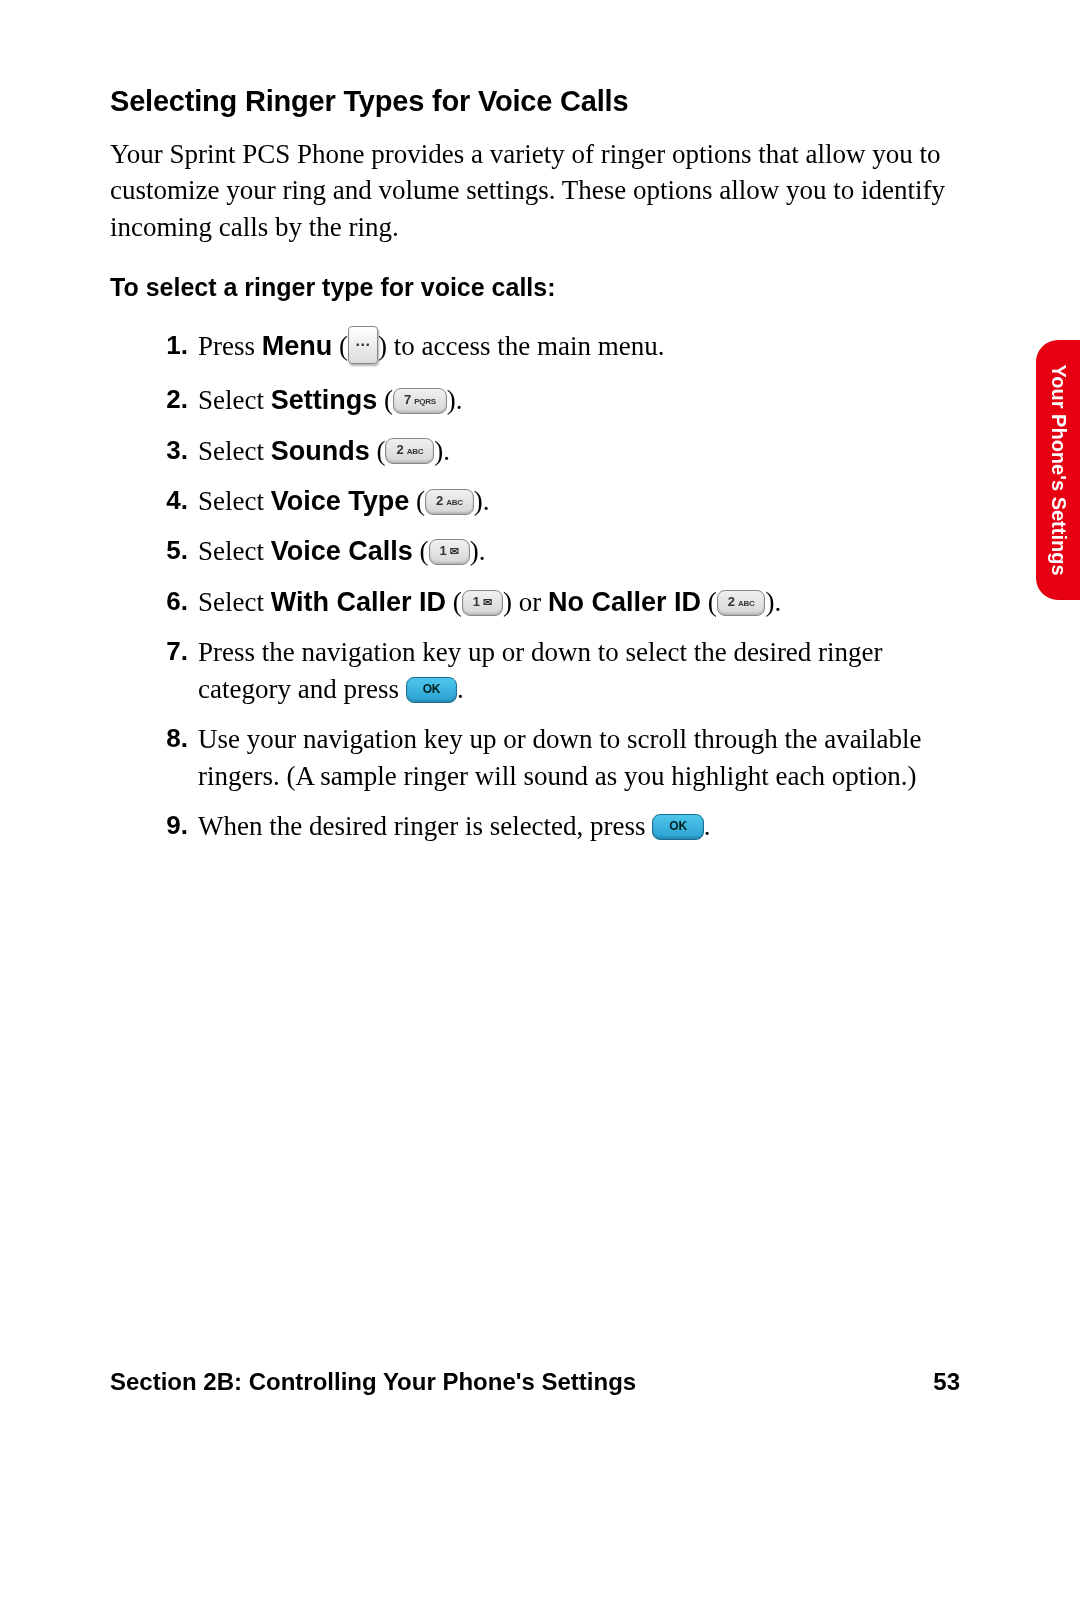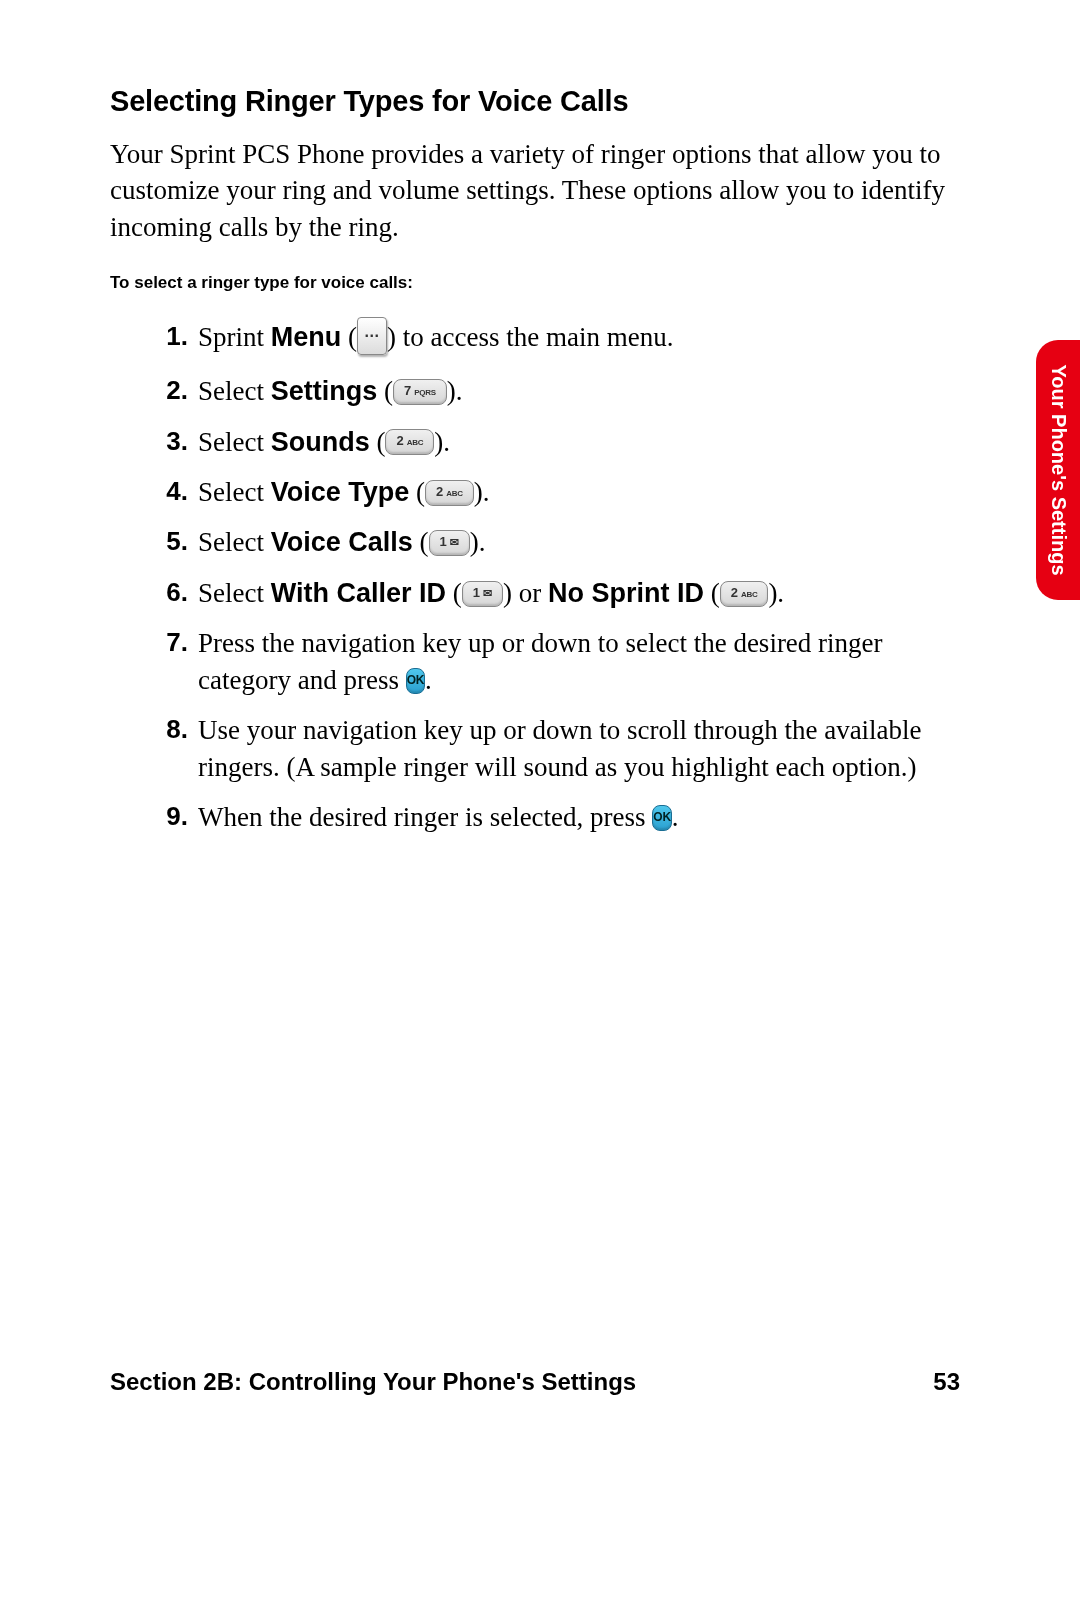--- a/index.html
+++ b/index.html
@@ -29,21 +29,21 @@
   }
   p.intro {
     font-size: 27px;
     line-height: 1.35;
     margin: 12px 0 28px 0;
     font-family: Georgia, "Times New Roman", serif;
   }
   p.subhead {
     font-family: "Helvetica Neue", Helvetica, Arial, sans-serif;
     font-weight: 700;
-    font-size: 17px;
+    font-size: 25px;
     margin: 0 0 26px 0;
   }
   ol.steps {
     list-style: none;
     margin: 0;
     padding: 0 0 0 52px;
     font-size: 27px;
     line-height: 1.35;
   }
   ol.steps > li {
@@ -101,21 +101,21 @@
   .key.num7::after { content: "PQRS"; font-size: 8px; }
   .key.num2::before { content: "2 "; font-weight: 800; }
   .key.num2::after { content: "ABC"; font-size: 8px; }
   .key.num1::before { content: "1 "; font-weight: 800; }
   .key.num1::after { content: "\2709"; font-size: 11px; } 
   .key.ok {
     background: linear-gradient(#4fc7ec, #2aa0d0);
     border: 1px solid #1a6e94;
     color: #022;
     font-size: 12px;
-    padding: 0 0;
+    padding: 0 16px;
     text-transform: uppercase;
     text-align: right;
   }
   
   .side-tab {
     position: absolute;
     right: 0;
     top: 340px;
     width: 44px;
     height: 260px;
@@ -157,21 +157,21 @@
   <h2 class="section-title">Selecting Ringer Types for Voice Calls</h2>
 
   <p class="intro">Your Sprint PCS Phone provides a variety of ringer options that allow you to customize your ring and volume settings. These options allow you to identify incoming calls by the ring.</p>
 
   <p class="subhead">To select a ringer type for voice calls:</p>
 
   <ol class="steps">
 
     <li>
       <span class="num">1.</span>
-      <span>Sprint </span><span class="hb">Menu</span><span> (</span><span class="key menu">···</span><span>) </span><span> to access the main menu.</span>
+      <span>Press </span><span class="hb">Menu</span><span> (</span><span class="key menu">···</span><span>) </span><span> to access the main menu.</span>
     </li>
 
     <li>
       <span class="num">2.</span>
       <span>Select </span><span class="hb">Settings</span><span> (</span><span class="key num7"></span><span>).</span>
     </li>
 
     <li>
       <span class="num">3.</span>
       <span>Select </span><span class="hb">Sounds</span><span> (</span><span class="key num2"></span><span>).</span>
@@ -182,21 +182,21 @@
       <span>Select </span><span class="hb">Voice Type</span><span> (</span><span class="key num2"></span><span>).</span>
     </li>
 
     <li>
       <span class="num">5.</span>
       <span>Select </span><span class="hb">Voice Calls</span><span> (</span><span class="key num1"></span><span>).</span>
     </li>
 
     <li>
       <span class="num">6.</span>
-      <span>Select </span><span class="hb">With Caller ID</span><span> (</span><span class="key num1"></span><span>) </span><span> or </span><span class="hb">No Sprint ID</span><span> (</span><span class="key num2"></span><span>).</span>
+      <span>Select </span><span class="hb">With Caller ID</span><span> (</span><span class="key num1"></span><span>) </span><span> or </span><span class="hb">No Caller ID</span><span> (</span><span class="key num2"></span><span>).</span>
     </li>
 
     <li>
       <span class="num">7.</span>
       <span>Press the navigation key up or down to select the desired ringer category and press </span><span class="key ok">OK</span><span>.</span>
     </li>
 
     <li>
       <span class="num">8.</span>
       <span>Use your navigation key up or down to scroll through the available ringers. (A sample ringer will sound as you highlight each option.)</span>

